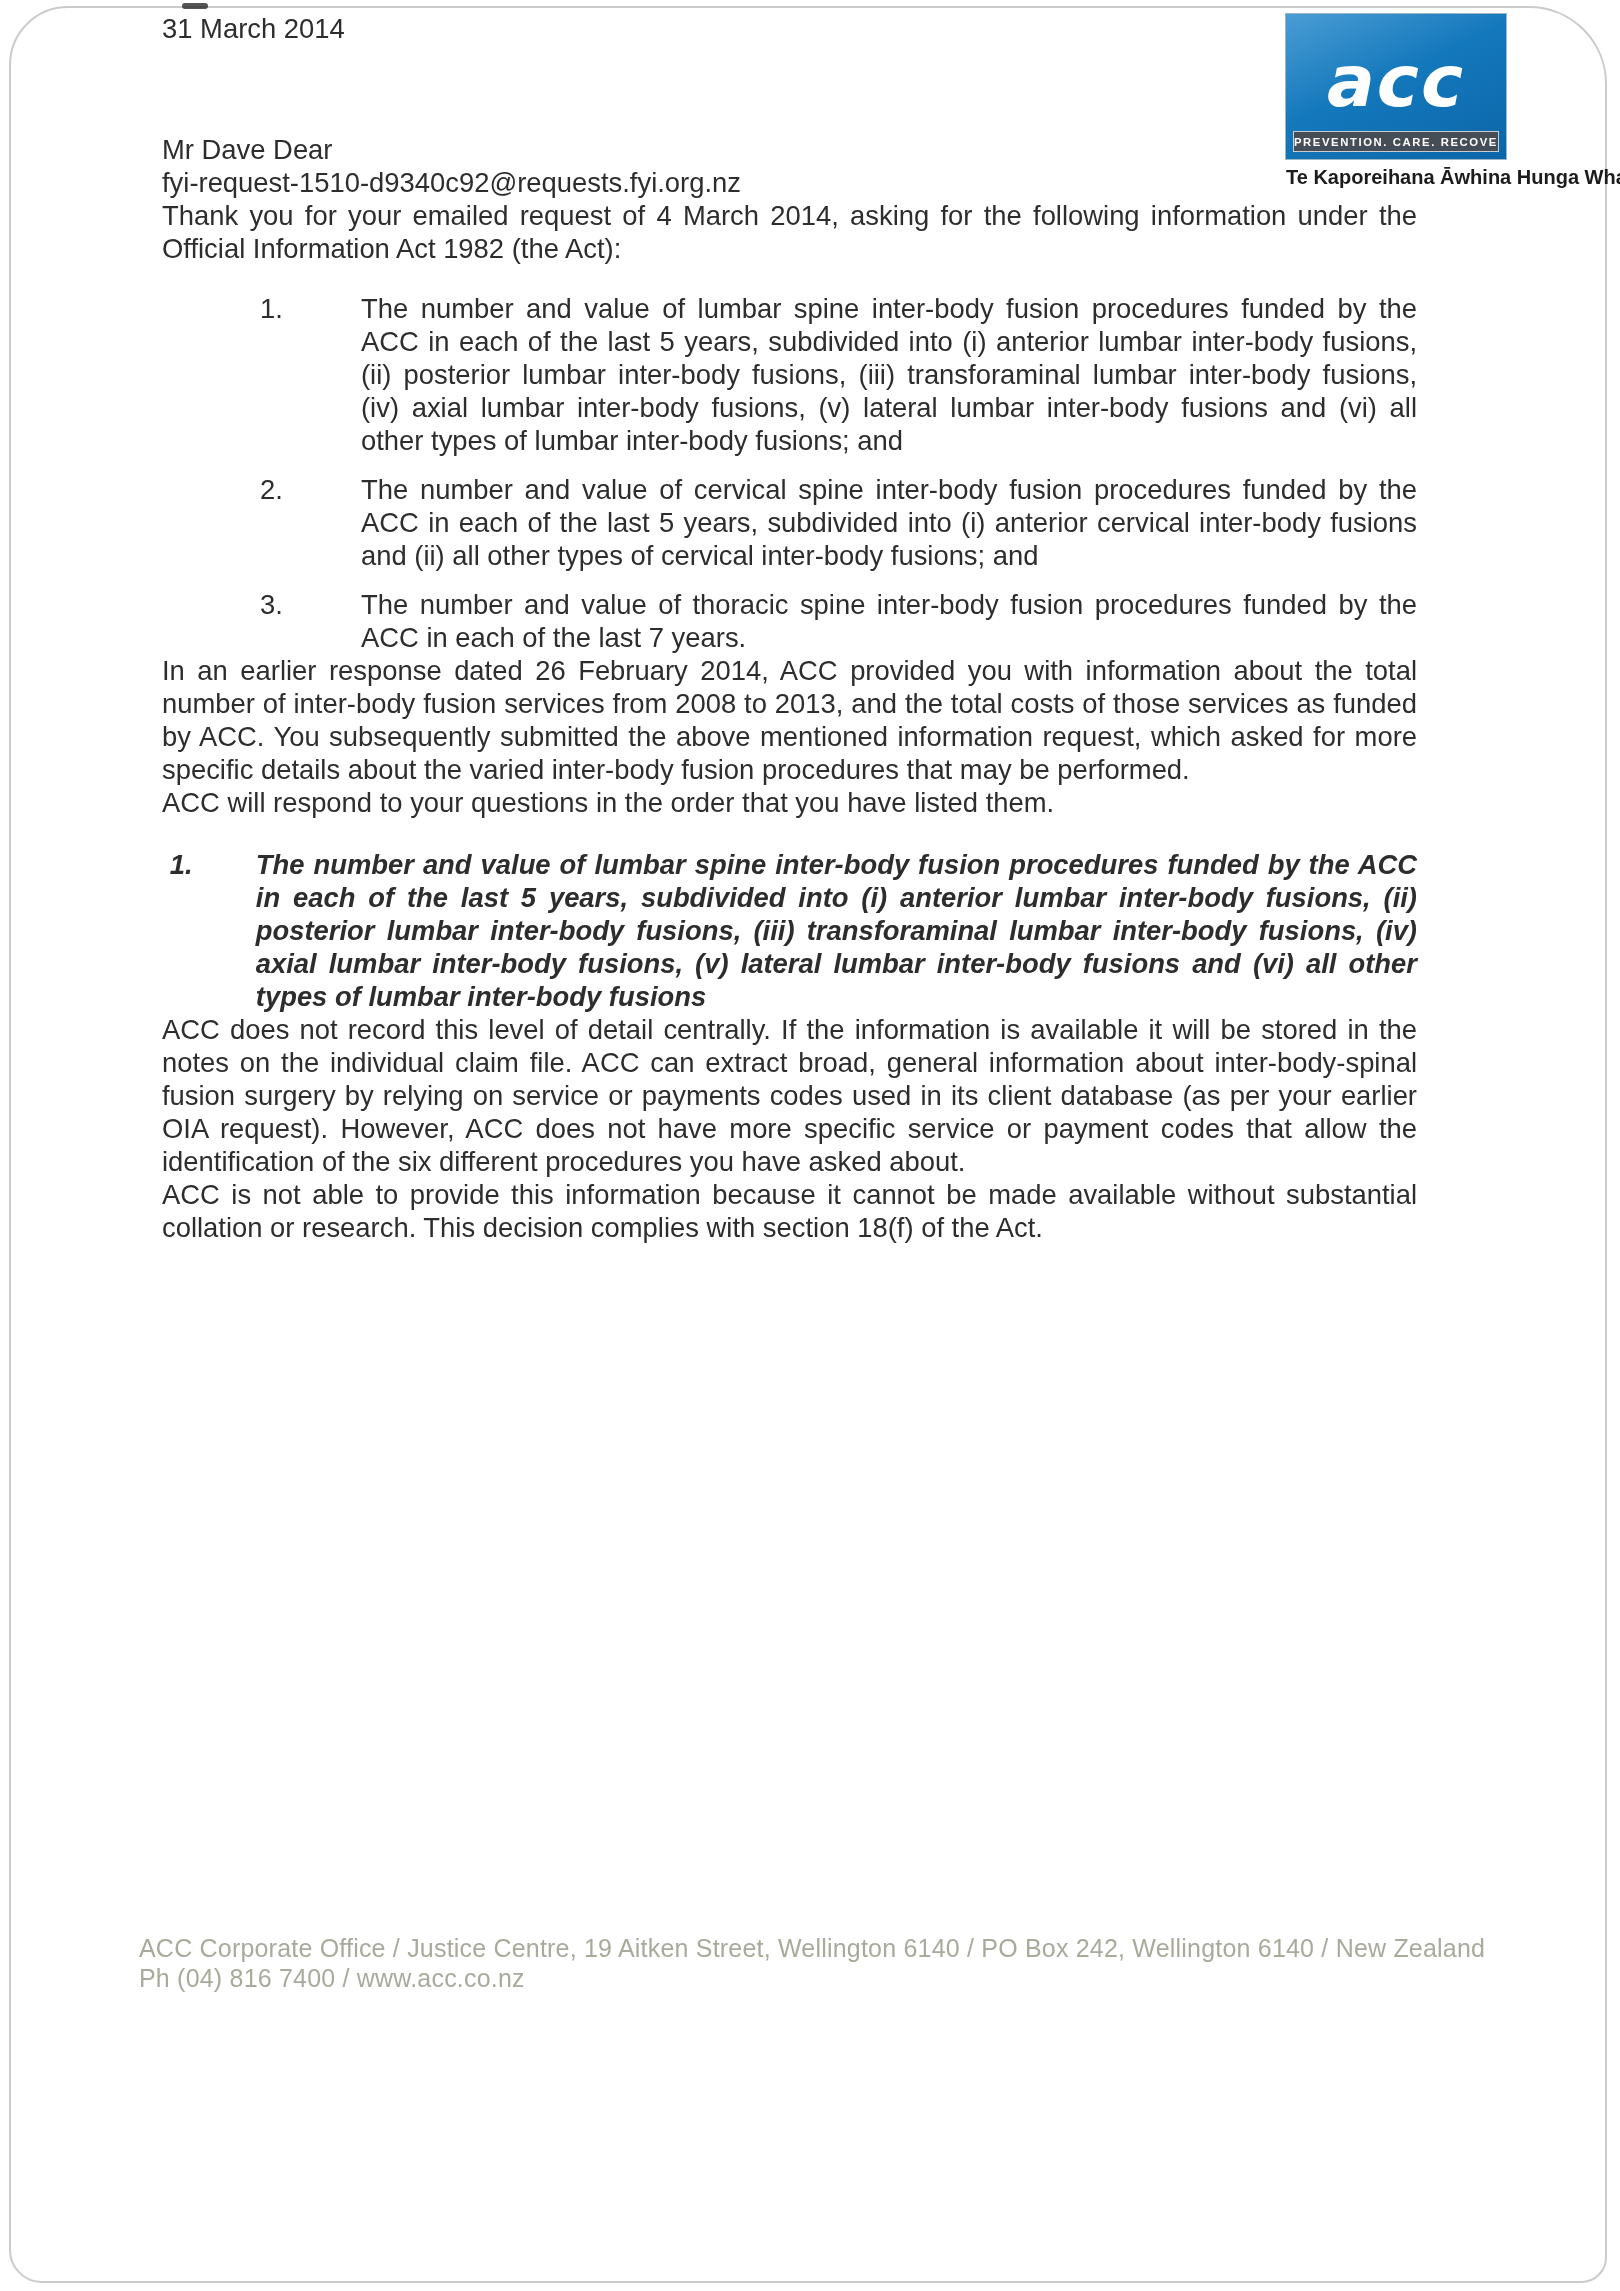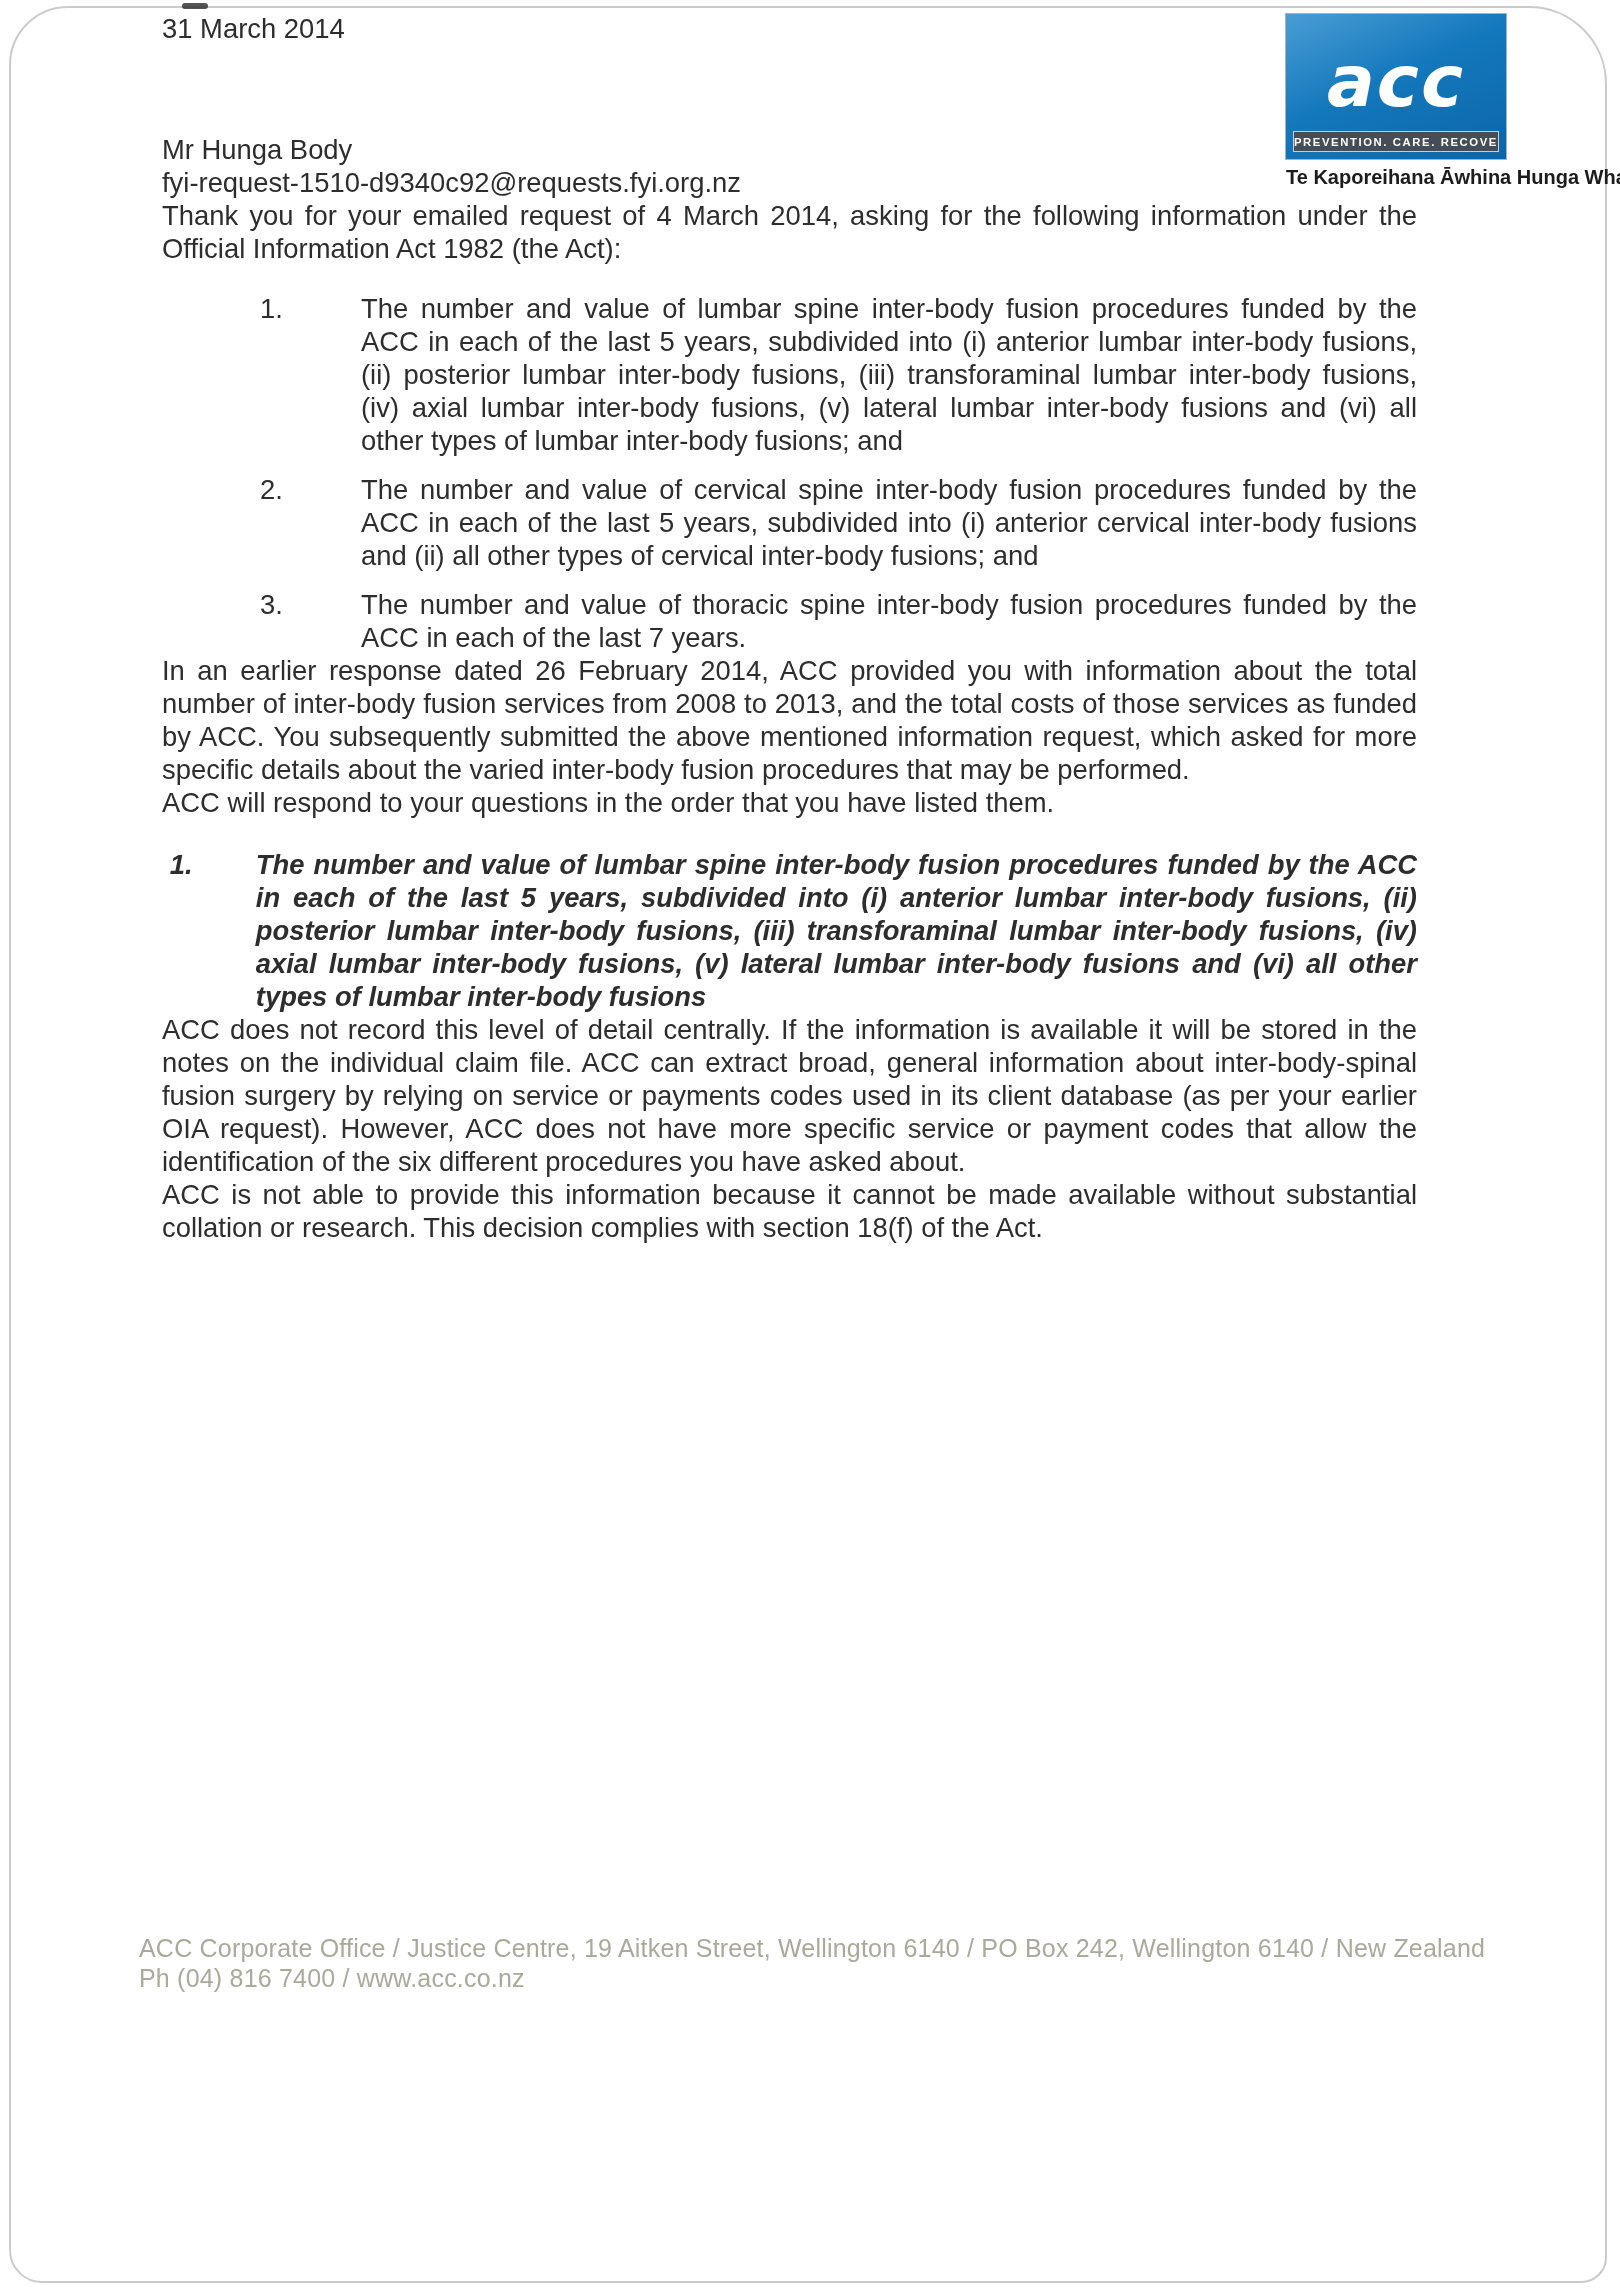--- a/index.html
+++ b/index.html
@@ -143,21 +143,21 @@
       <div class="logo-banner">PREVENTION. CARE. RECOVERY.</div>
     </div>
     <div class="logo-tagline">Te Kaporeihana Āwhina Hunga Whara</div>
   </div>
 
   <div class="content">
 
     <p class="date">31 March 2014</p>
 
     <div class="recipient">
-      <div>Mr Hunga Body</div>
+      <div>Mr Dave Dear</div>
       <div>fyi-request-1510-d9340c92@requests.fyi.org.nz</div>
     </div>
 
 
 
     <p class="para intro">Thank you for your emailed request of 4 March 2014, asking for the following information under the Official Information Act 1982 (the Act):</p>
 
     <div class="request-list">
       <div class="req-item">
         <span class="req-num">1.</span>

